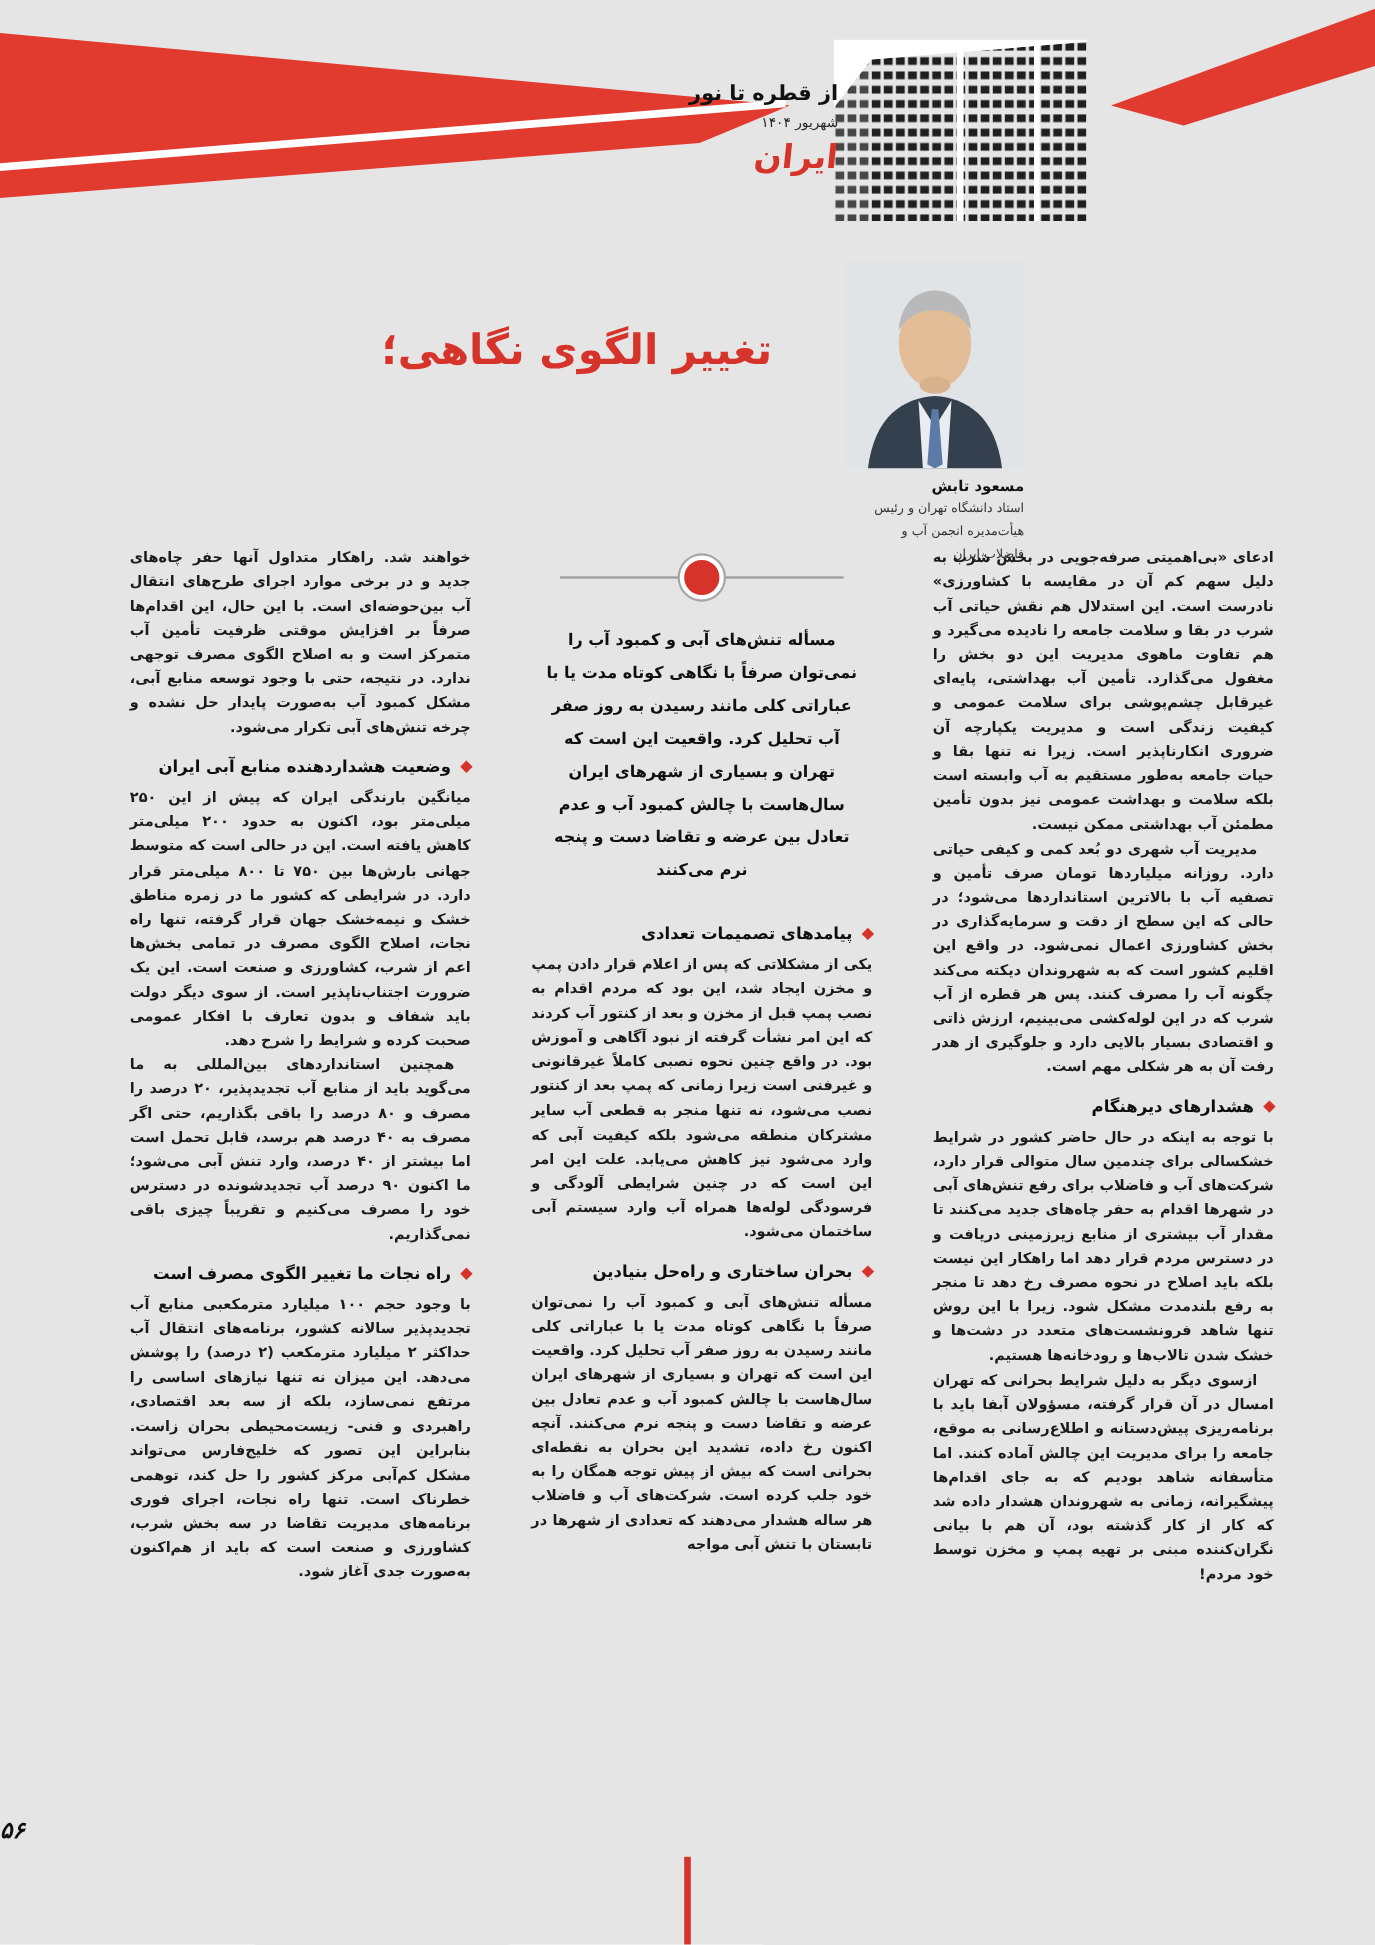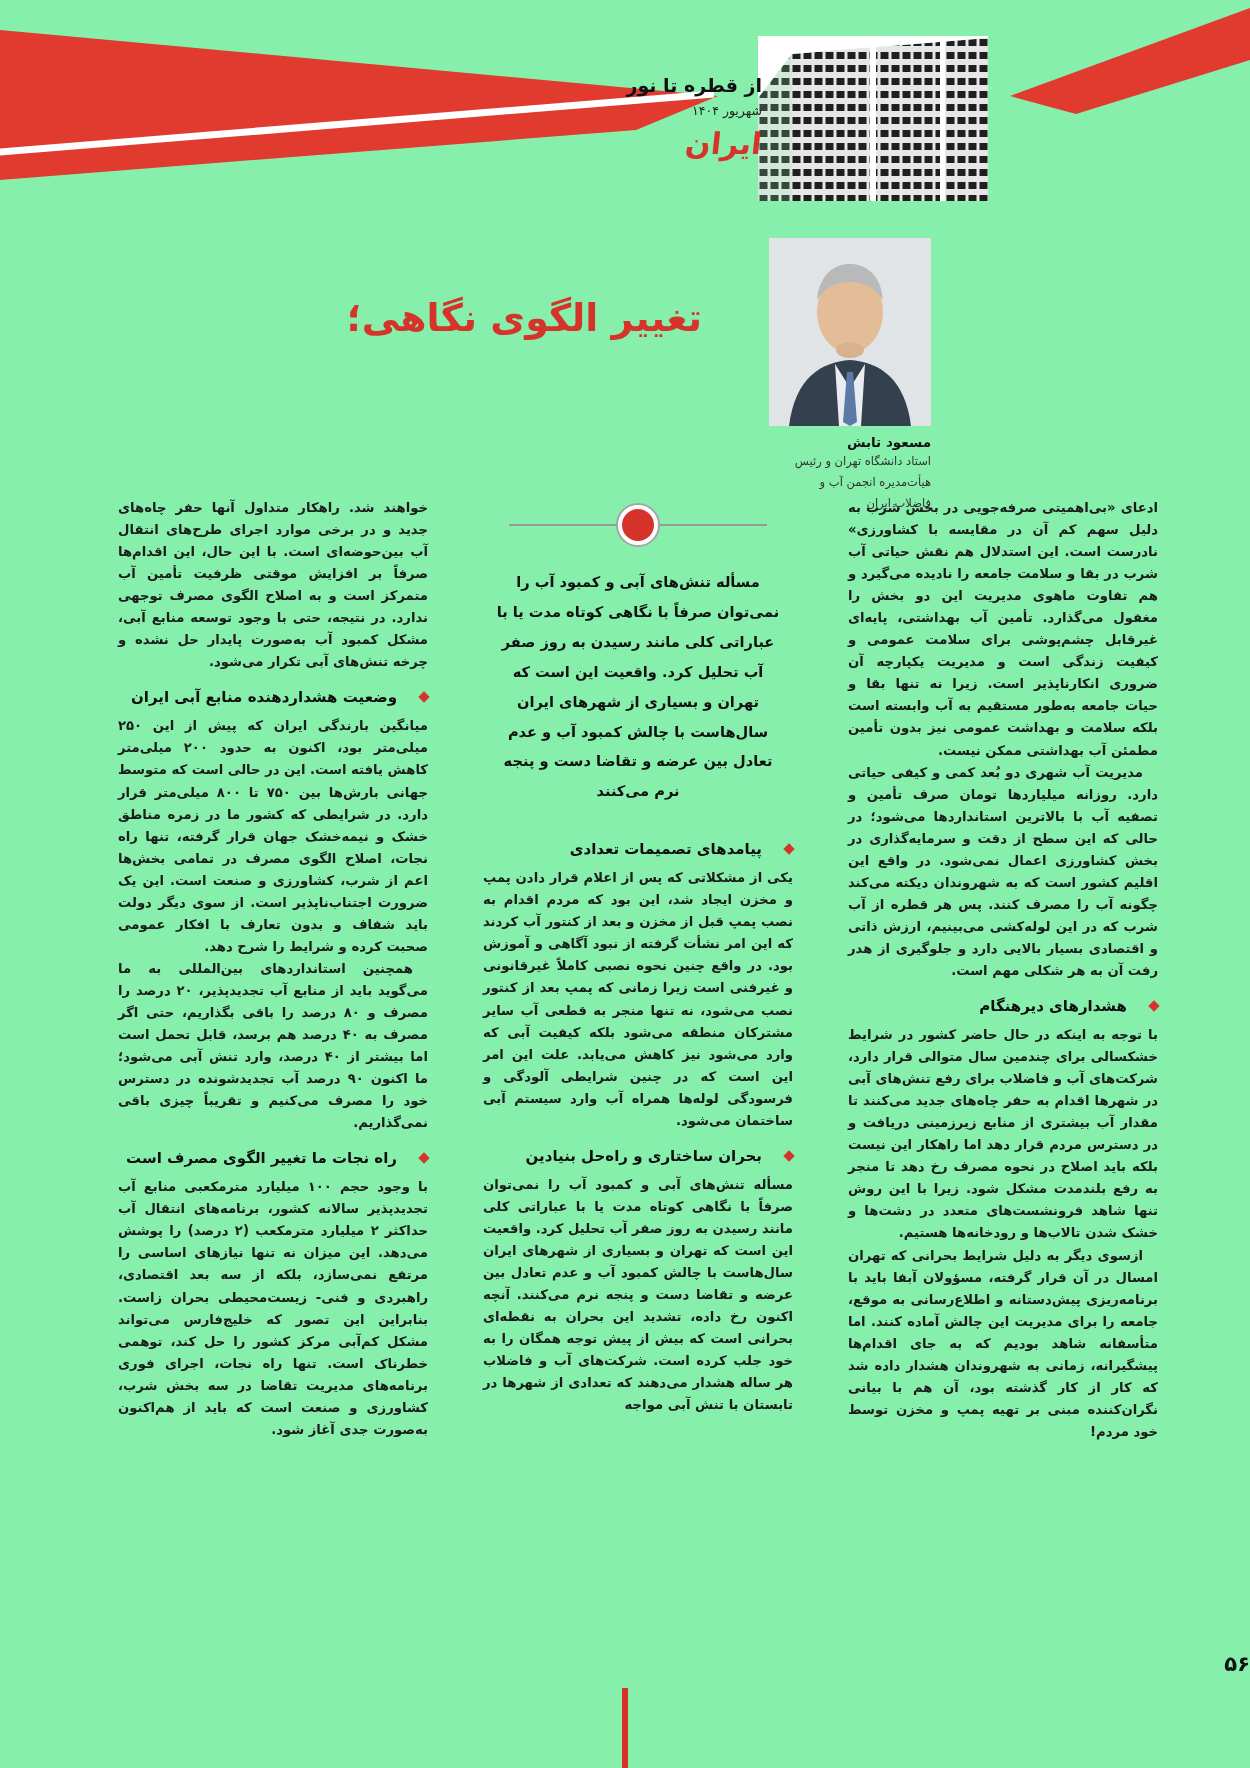--- a/index.html
+++ b/index.html
@@ -1,18 +1,18 @@
 <!DOCTYPE html>
 <html lang="fa" dir="rtl"><head>
 <meta charset="utf-8">
 <style>
   * { margin:0; padding:0; box-sizing:border-box; }
   html,body { background:#ffffff; }
   body { font-family:"DejaVu Sans", sans-serif; }
-  .page { position:relative; width:1250px; height:1768px; background:#86efac; overflow:hidden; direction:rtl; margin:0 auto; }
+  .page { position:relative; width:1250px; height:1768px; background:#e5e5e5; overflow:hidden; direction:rtl; margin:0 auto; }
 
   
   .banner { position:absolute; top:0; left:0; width:1250px; height:220px; }
   .building { position:absolute; top:36px; left:758px; width:230px; height:165px; }
 
   .hdr-text { position:absolute; top:74px; right:488px; text-align:right; }
   .kicker { font-size:19px; font-weight:bold; color:#111; }
   .issue-date { font-size:12.5px; color:#222; margin-top:7px; }
   .iran-logo { font-size:30px; font-weight:bold; color:#d6342b; margin-top:8px; transform:skewX(-6deg); }
 
@@ -25,32 +25,32 @@
   .author-photo { width:162px; height:188px; display:block; background:#e9edf0; }
   .author-caption { margin-top:8px; text-align:right; }
   .author-name { font-size:13.5px; font-weight:bold; color:#111; }
   .author-role { font-size:11.5px; color:#333; line-height:1.55; margin-top:3px; }
 
   
   .cols { position:absolute; top:497px; right:92px; width:1040px; display:flex; gap:55px; direction:rtl; }
   .col { width:310px; }
   .para { font-size:13.2px; line-height:1.67; color:#1b1b1b; text-align:justify;font-weight:bold; }
   .para.ind { text-indent:15px; }
-  .sec { display:flex; align-items:center; gap:23px; font-size:15px; font-weight:bold; color:#0e0e0e; margin:15px 0 9px; }
+  .sec { display:flex; align-items:center; gap:10px; font-size:15px; font-weight:bold; color:#0e0e0e; margin:15px 0 9px; }
   .diamond { width:8px; height:8px; background:#d6342b; transform:rotate(45deg); flex:0 0 auto; }
 
   
   .quote-orn { position:relative; height:50px; margin:4px 26px 16px; }
   .orn-line { position:absolute; top:23px; left:0; right:0; height:2px; background:#9a9a9a; }
   .orn-circle { position:absolute; top:4px; left:50%; margin-left:-20px; width:40px; height:40px; border-radius:50%;
                 background:#d6342b; border:4px solid #fff; box-shadow:0 0 0 2px #a5a5a5; }
   .quote { font-size:14.6px; font-weight:bold; line-height:2.05; text-align:center; color:#101010; padding:0 12px; margin-bottom:34px; }
 
   
-  .page-num { position:absolute; bottom:92px; left:0; right:0; text-align:right; font-size:21px; font-weight:bold; color:#111; }
+  .page-num { position:absolute; bottom:92px; left:0; right:0; text-align:left; font-size:21px; font-weight:bold; color:#111;font-style:italic; }
   .footer-line { position:absolute; bottom:0; left:622px; width:6px; height:80px; background:#d6342b; }
 </style>
 </head>
 <body>
 
 <div class="page">
 
   <svg class="banner" viewBox="0 0 1250 220" aria-hidden="true">
     <polygon points="0,30 718,96 636,130 0,180" fill="#e13a2f"></polygon>
     <line x1="-12" y1="153" x2="714" y2="94" stroke="#ffffff" stroke-width="7"></line>

